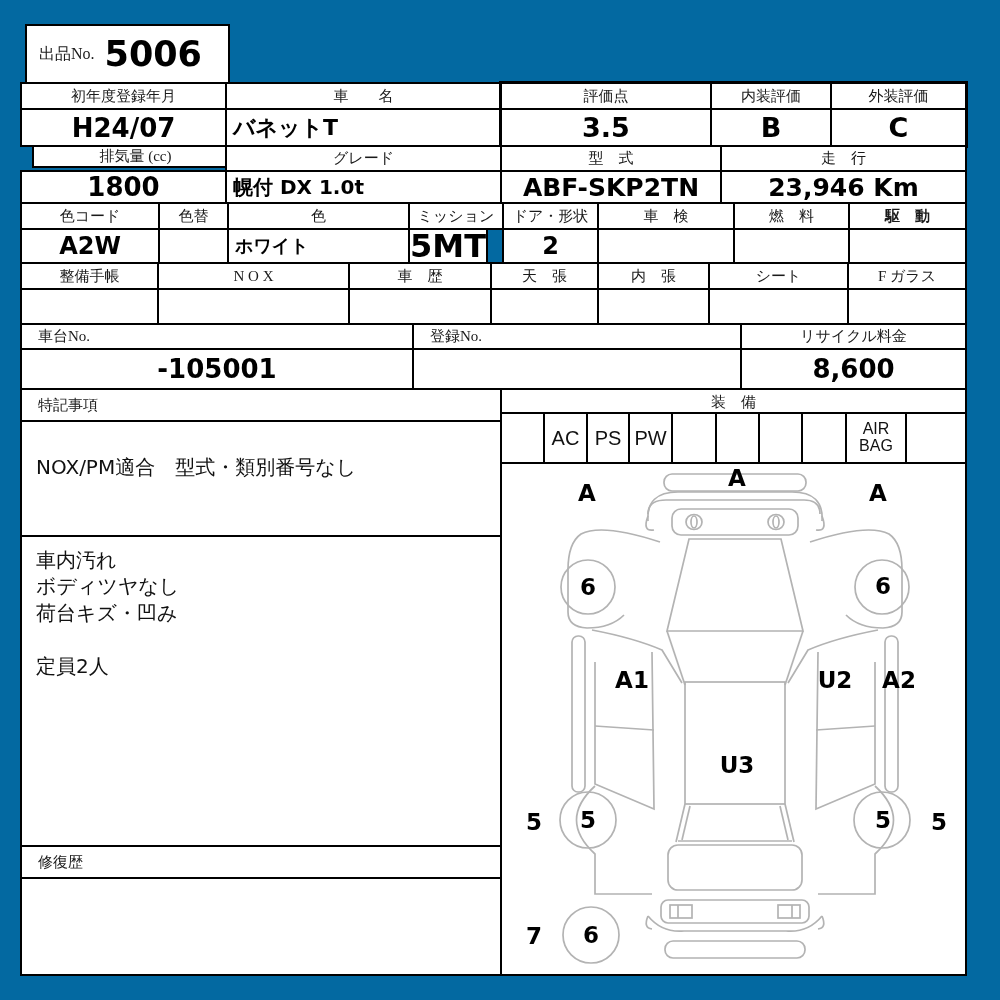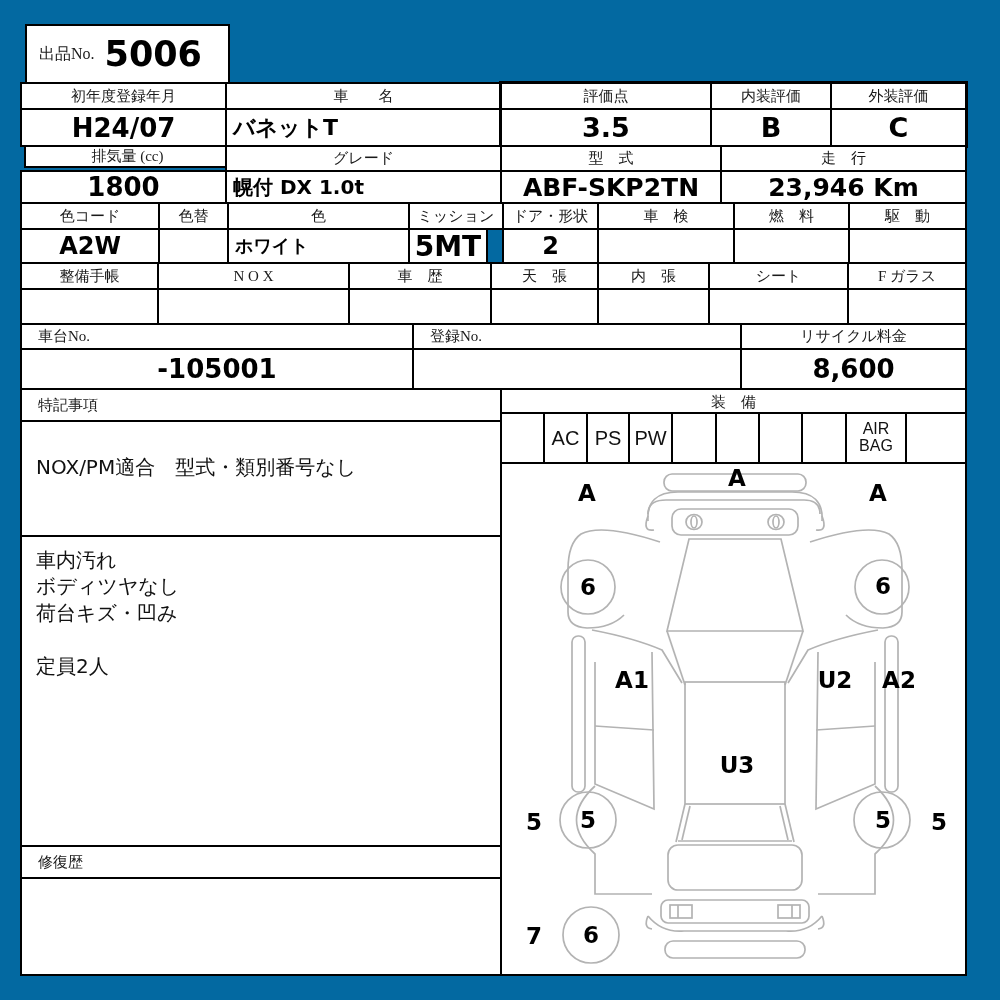--- a/index.html
+++ b/index.html
@@ -42,41 +42,41 @@
   <div class="box lbl" style="left:500px; top:82px; width:212px; height:28px;">評価点</div>
   <div class="box lbl" style="left:710px; top:82px; width:122px; height:28px;">内装評価</div>
   <div class="box lbl" style="left:830px; top:82px; width:137px; height:28px;">外装評価</div>
   <div class="box val" style="left:20px;  top:108px; width:207px; height:39px; font-size:26px;">H24/07</div>
   <div class="box val alignleft" style="left:225px; top:108px; width:277px; height:39px; font-size:22px;">バネットT</div>
   <div class="box val" style="left:500px; top:108px; width:212px; height:39px; font-size:27px;">3.5</div>
   <div class="box val" style="left:710px; top:108px; width:122px; height:39px; font-size:27px;">B</div>
   <div class="box val" style="left:830px; top:108px; width:137px; height:39px; font-size:27px;">C</div>
   <div class="box thick" style="left:499px; top:81px; width:469px; height:67px;"></div>
 
-  <div class="box lbl" style="left:24px;  top:145px; width:207px; height:23px;text-align:center;">排気量 (cc)</div>
+  <div class="box lbl" style="left:32px;  top:145px; width:207px; height:23px;text-align:center;">排気量 (cc)</div>
   <div class="box lbl" style="left:225px; top:145px; width:277px; height:27px;">グレード</div>
   <div class="box lbl" style="left:500px; top:145px; width:222px; height:27px;">型　式</div>
   <div class="box lbl" style="left:720px; top:145px; width:247px; height:27px;">走　行</div>
   <div class="box val" style="left:20px;  top:170px; width:207px; height:34px; font-size:26px;">1800</div>
   <div class="box val alignleft" style="left:225px; top:170px; width:277px; height:34px; font-size:20px;">幌付 DX 1.0t</div>
   <div class="box val" style="left:500px; top:170px; width:222px; height:34px; font-size:25px;">ABF-SKP2TN</div>
   <div class="box val" style="left:720px; top:170px; width:247px; height:34px; font-size:25px;">23,946 Km</div>
 
   <div class="box lbl" style="left:20px;  top:202px; width:140px; height:28px;">色コード</div>
   <div class="box lbl" style="left:158px; top:202px; width:71px;  height:28px;">色替</div>
   <div class="box lbl" style="left:227px; top:202px; width:183px; height:28px;">色</div>
   <div class="box lbl" style="left:408px; top:202px; width:96px;  height:28px;">ミッション</div>
   <div class="box lbl" style="left:502px; top:202px; width:97px;  height:28px;">ドア・形状</div>
   <div class="box lbl" style="left:597px; top:202px; width:138px; height:28px;">車　検</div>
   <div class="box lbl" style="left:733px; top:202px; width:117px; height:28px;">燃　料</div>
-  <div class="box lbl" style="left:848px; top:202px; width:119px; height:28px;">駆　動</div>
+  <div class="box lbl" style="left:848px; top:202px; width:119px; height:28px;font-weight:bold;">駆　動</div>
   <div class="box val" style="left:20px;  top:228px; width:140px; height:36px; font-size:24px;">A2W</div>
   <div class="box val" style="left:158px; top:228px; width:71px;  height:36px;"></div>
   <div class="box val alignleft" style="left:227px; top:228px; width:183px; height:36px; font-size:18px;">ホワイト</div>
-  <div class="box val" style="left:408px; top:228px; width:80px;  height:36px; font-size:28px;">5MT</div>
+  <div class="box val" style="left:408px; top:228px; width:80px;  height:36px; font-size:32px;">5MT</div>
   <div class="box val" style="left:502px; top:228px; width:97px;  height:36px; font-size:24px;">2</div>
   <div class="box val" style="left:597px; top:228px; width:138px; height:36px;"></div>
   <div class="box val" style="left:733px; top:228px; width:117px; height:36px;"></div>
   <div class="box val" style="left:848px; top:228px; width:119px; height:36px;"></div>
 
   <div class="box lbl" style="left:20px;  top:262px; width:139px; height:28px;">整備手帳</div>
   <div class="box lbl" style="left:157px; top:262px; width:193px; height:28px;">N O X</div>
   <div class="box lbl" style="left:348px; top:262px; width:144px; height:28px;">車　歴</div>
   <div class="box lbl" style="left:490px; top:262px; width:109px; height:28px;">天　張</div>
   <div class="box lbl" style="left:597px; top:262px; width:113px; height:28px;">内　張</div>

